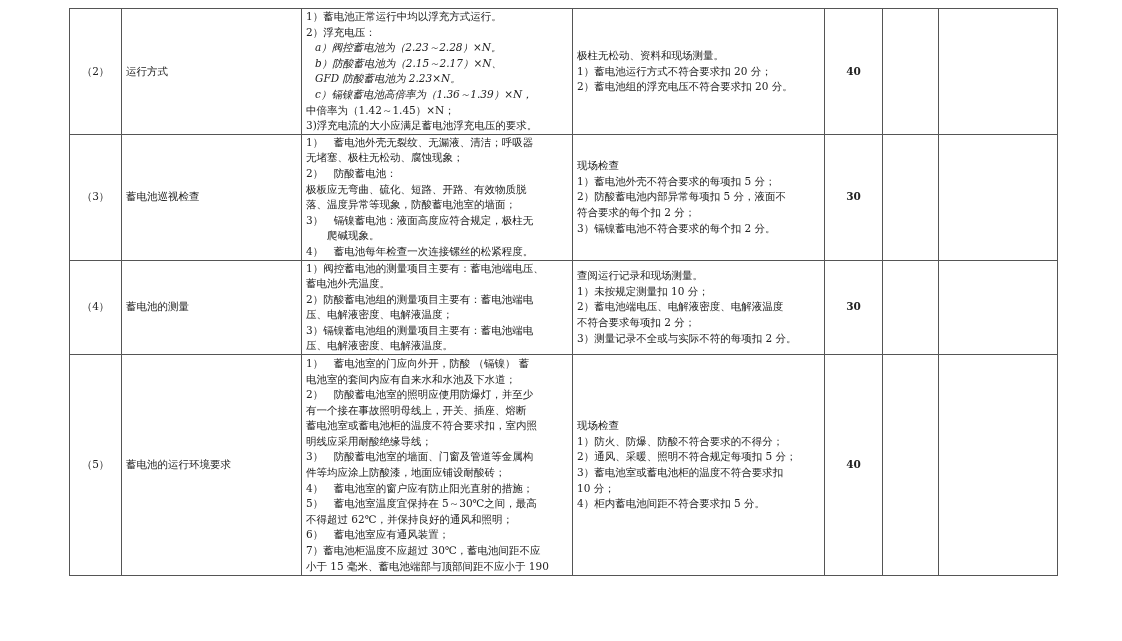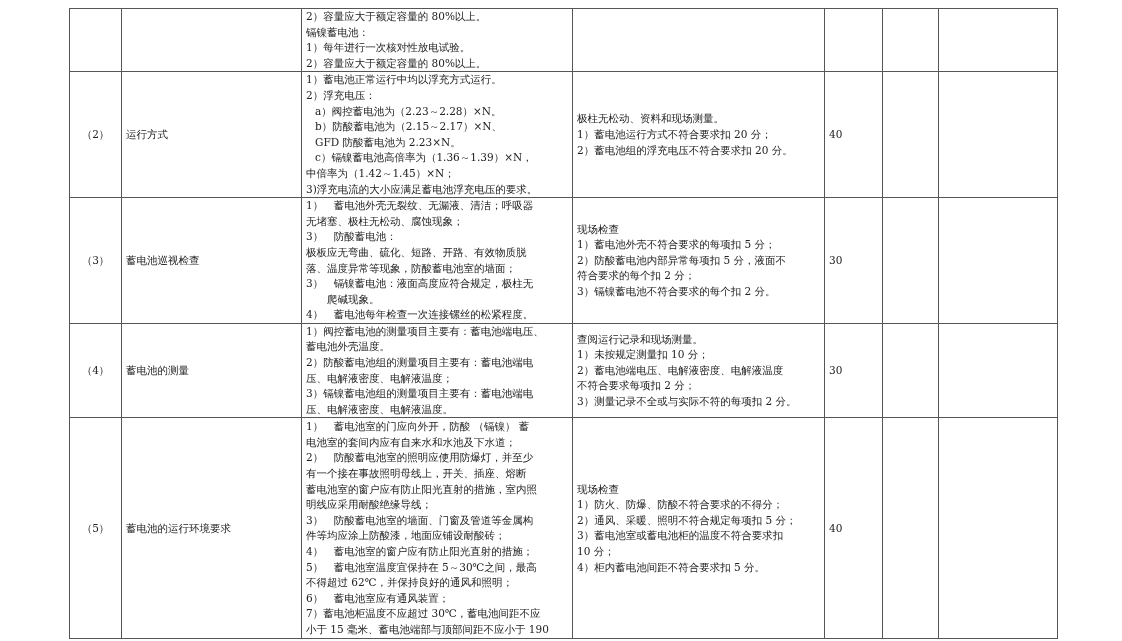--- a/index.html
+++ b/index.html
@@ -3,54 +3,40 @@
 <meta charset="utf-8">
 <style>
   html, body { margin: 0; padding: 0; background: #ffffff; }
   body { width: 1122px; height: 641px; position: relative; overflow: hidden;
          font-family: "DejaVu Serif", "Liberation Serif", serif; color: #222; }
   table.doc { position: absolute; left: 69px; top: 8px; border-collapse: collapse;
               table-layout: fixed; width: 988px; }
   table.doc td { border: 1.5px solid #555; vertical-align: middle; padding: 0 4px;
                  font-size: 10.5px; line-height: 15.6px; }
   table.doc td.c-no { text-align: center; }
-  table.doc td.c-score { text-align: left; }
+  table.doc td.c-score { text-align: center; font-weight: bold; }
   td.c-req { padding: 1px 4px 0 5px; }
   .line { display: block; white-space: nowrap; }
-  .indent { padding-left: 9px; }
+  .indent { padding-left: 9px; font-style: italic; }
 </style>
 </head>
 <body>
 
 <table class="doc">
   <colgroup>
     <col style="width:52px">
     <col style="width:180px">
     <col style="width:271px">
     <col style="width:252px">
     <col style="width:58px">
     <col style="width:56px">
     <col style="width:119px">
   </colgroup>
   <tbody>
 
-    <tr style="height:63px">
-      <td class="c-no"></td>
-      <td class="c-item"></td>
-      <td class="c-req">
-        <span class="line">2）容量应大于额定容量的 80%以上。</span>
-        <span class="line">镉镍蓄电池：</span>
-        <span class="line">1）每年进行一次核对性放电试验。</span>
-        <span class="line">2）容量应大于额定容量的 80%以上。</span>
-      </td>
-      <td class="c-method"></td>
-      <td class="c-score"></td>
-      <td></td>
-      <td></td>
-    </tr>
 
     <tr style="height:125px">
       <td class="c-no">（2）</td>
       <td class="c-item">运行方式</td>
       <td class="c-req">
         <span class="line">1）蓄电池正常运行中均以浮充方式运行。</span>
         <span class="line">2）浮充电压：</span>
         <span class="line indent">  a）阀控蓄电池为（2.23～2.28）×N。</span>
         <span class="line indent">  b）防酸蓄电池为（2.15～2.17）×N、</span>
         <span class="line indent">  GFD 防酸蓄电池为 2.23×N。</span>
@@ -67,21 +53,21 @@
       <td></td>
       <td></td>
     </tr>
 
     <tr style="height:125px">
       <td class="c-no">（3）</td>
       <td class="c-item">蓄电池巡视检查</td>
       <td class="c-req">
         <span class="line">1）　蓄电池外壳无裂纹、无漏液、清洁；呼吸器</span>
         <span class="line">无堵塞、极柱无松动、腐蚀现象；</span>
-        <span class="line">3）　防酸蓄电池：</span>
+        <span class="line">2）　防酸蓄电池：</span>
         <span class="line">极板应无弯曲、硫化、短路、开路、有效物质脱</span>
         <span class="line">落、温度异常等现象，防酸蓄电池室的墙面；</span>
         <span class="line">3）　镉镍蓄电池：液面高度应符合规定，极柱无</span>
         <span class="line">　　爬碱现象。</span>
         <span class="line">4）　蓄电池每年检查一次连接镙丝的松紧程度。</span>
       </td>
       <td class="c-method">
         <span class="line">现场检查</span>
         <span class="line">1）蓄电池外壳不符合要求的每项扣 5 分；</span>
         <span class="line">2）防酸蓄电池内部异常每项扣 5 分，液面不</span>
@@ -117,21 +103,21 @@
     </tr>
 
     <tr style="height:221px">
       <td class="c-no">（5）</td>
       <td class="c-item">蓄电池的运行环境要求</td>
       <td class="c-req">
         <span class="line">1）　蓄电池室的门应向外开，防酸 （镉镍） 蓄</span>
         <span class="line">电池室的套间内应有自来水和水池及下水道；</span>
         <span class="line">2）　防酸蓄电池室的照明应使用防爆灯，并至少</span>
         <span class="line">有一个接在事故照明母线上，开关、插座、熔断</span>
-        <span class="line">蓄电池室的窗户应有防止阳光直射的措施，室内照</span>
+        <span class="line">蓄电池室或蓄电池柜的温度不符合要求扣，室内照</span>
         <span class="line">明线应采用耐酸绝缘导线；</span>
         <span class="line">3）　防酸蓄电池室的墙面、门窗及管道等金属构</span>
         <span class="line">件等均应涂上防酸漆，地面应铺设耐酸砖；</span>
         <span class="line">4）　蓄电池室的窗户应有防止阳光直射的措施；</span>
         <span class="line">5）　蓄电池室温度宜保持在 5～30℃之间，最高</span>
         <span class="line">不得超过 62℃，并保持良好的通风和照明；</span>
         <span class="line">6）　蓄电池室应有通风装置；</span>
         <span class="line">7）蓄电池柜温度不应超过 30℃，蓄电池间距不应</span>
         <span class="line">小于 15 毫米、蓄电池端部与顶部间距不应小于 190</span>
       </td>

